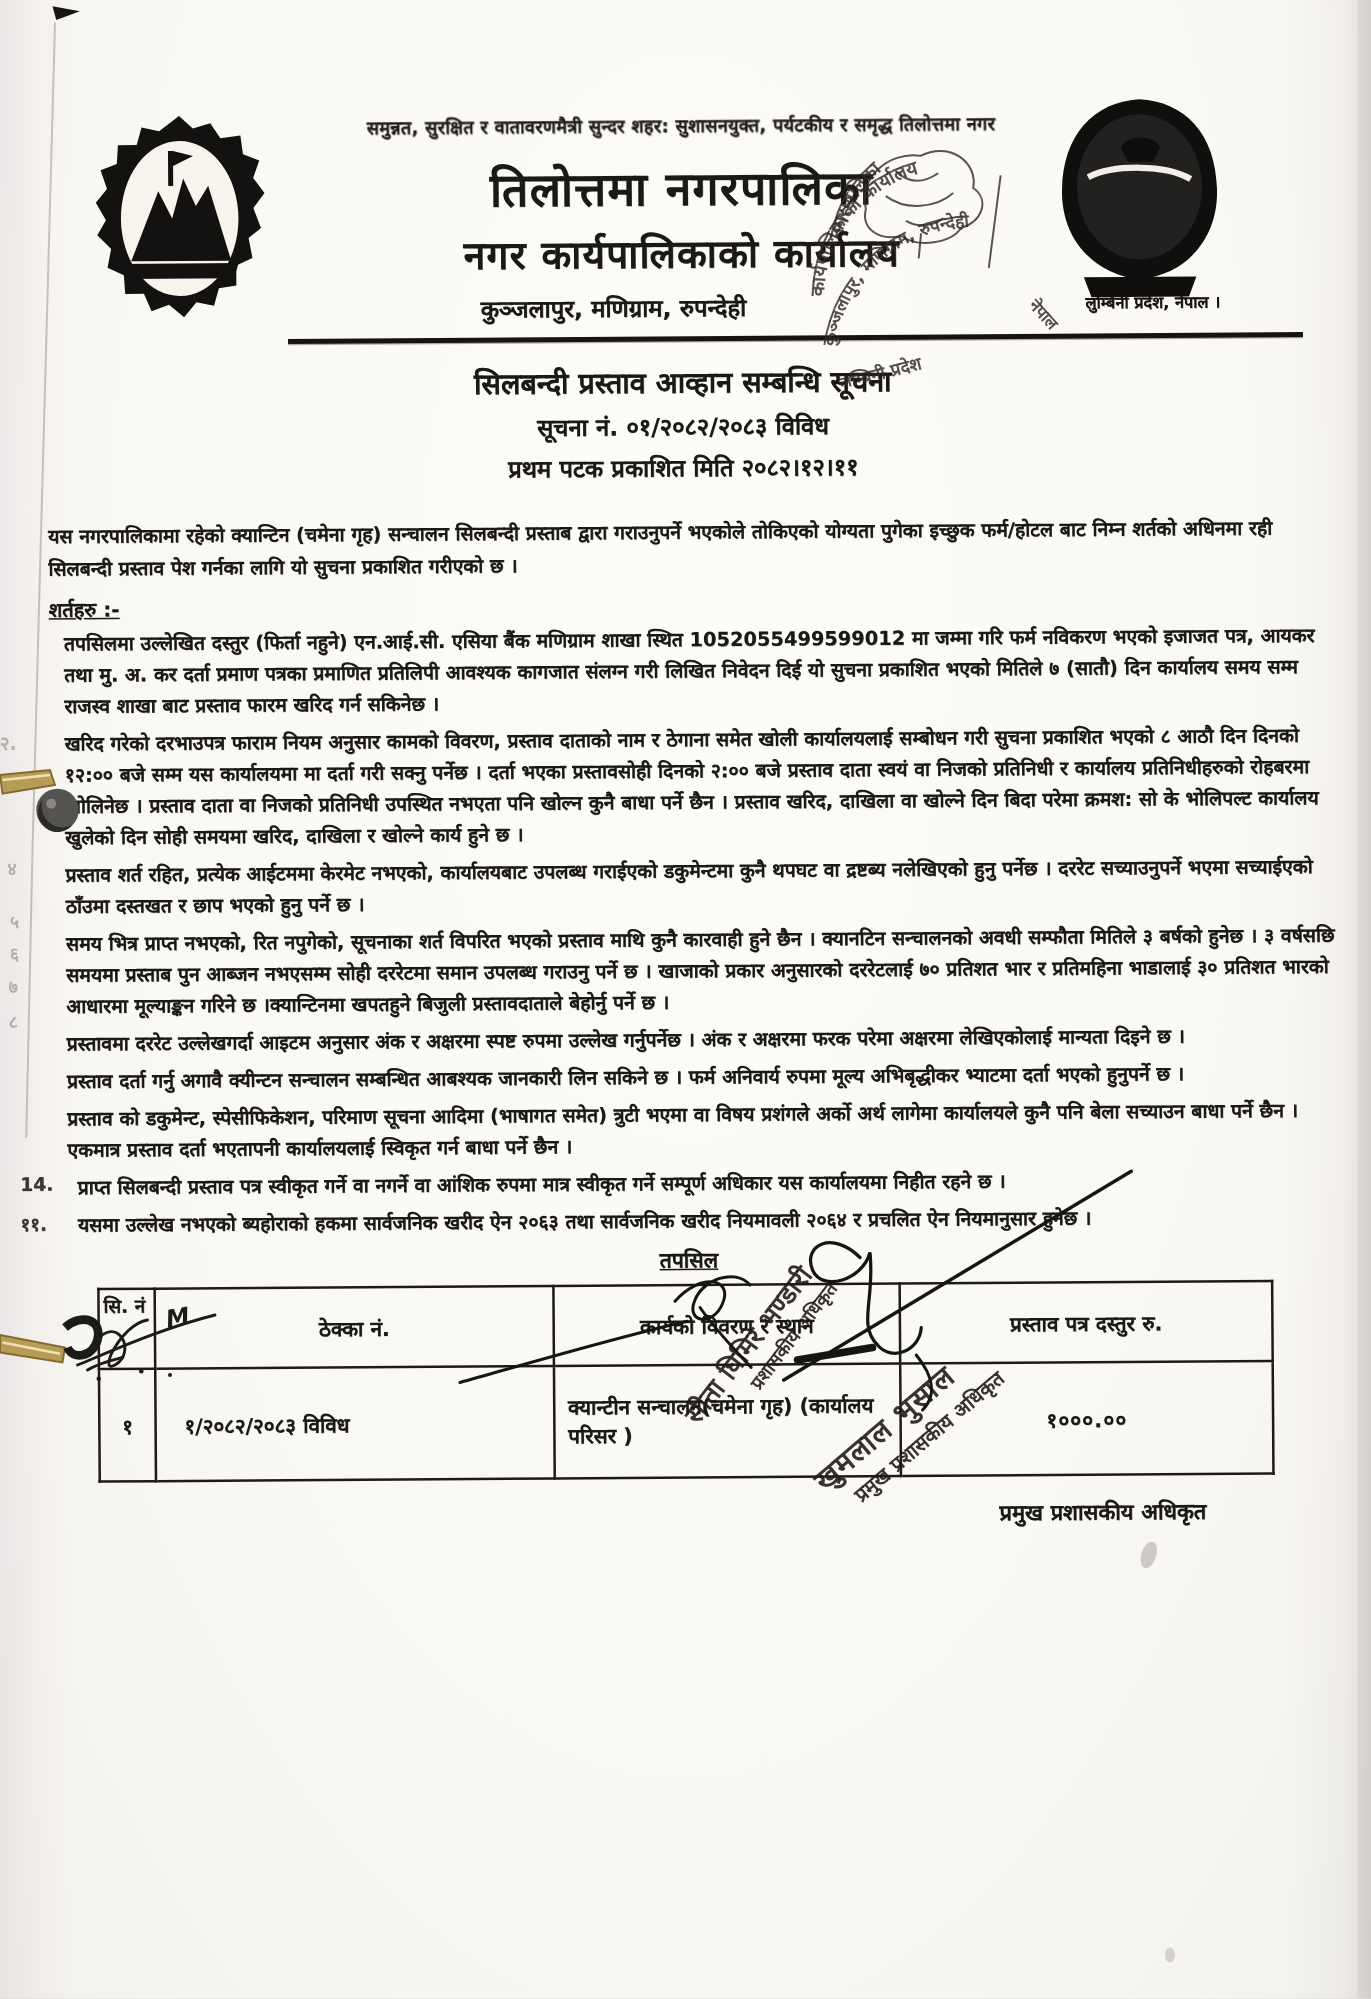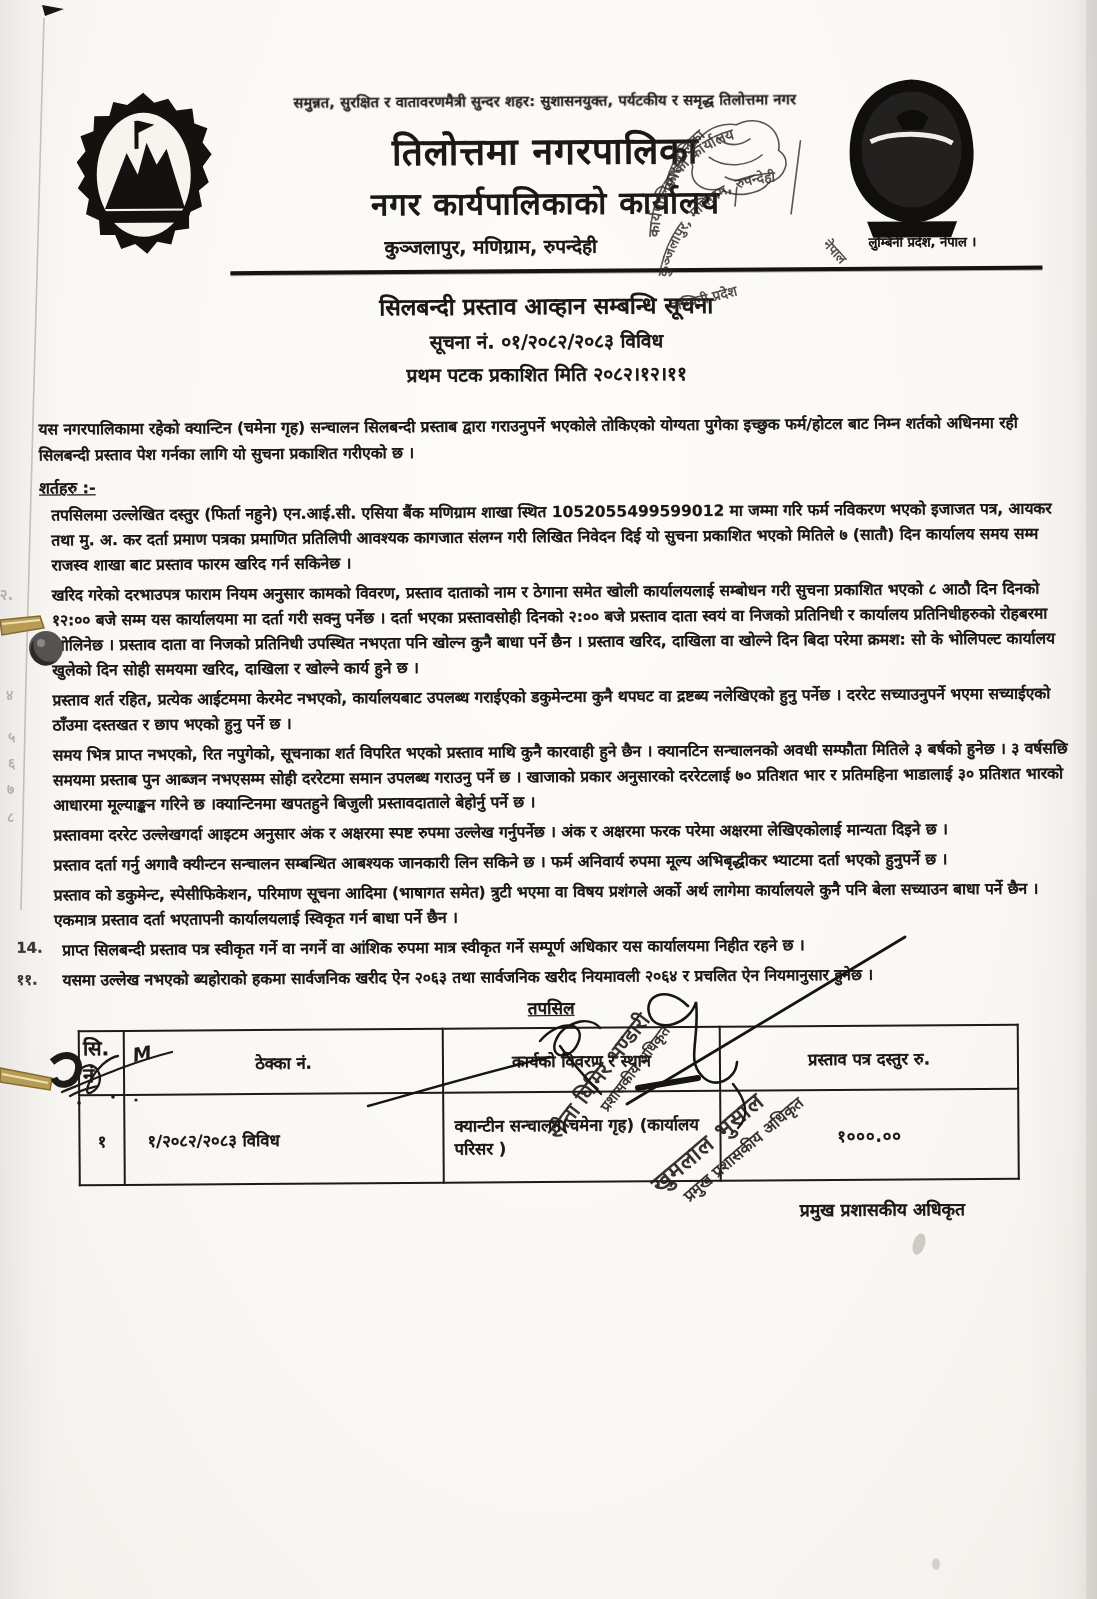--- a/index.html
+++ b/index.html
@@ -44,21 +44,21 @@
   .cond-num{flex:0 0 46px; padding-left:6px; font-size:15px; font-weight:800; color:#2a2724; opacity:.28;
     transform:translateX(-6px);}
   .cond-num.clear{opacity:.92; transform:none; padding-left:14px;}
   .cond-text{flex:1; padding-right:26px; font-size:15.5px; font-weight:700; line-height:25px;}
 
   
   .tapasil{margin-top:6px; text-align:center; font-size:17px; font-weight:800; text-decoration:underline;}
   table.sched{border-collapse:collapse; table-layout:fixed; margin:8px 0 0 75px; width:941px;}
   table.sched th, table.sched td{border:2.4px solid #1d1a17; font-weight:800;}
   table.sched th{height:58px; font-size:16.5px; text-align:center; vertical-align:middle;}
-  table.sched th:first-child{width:37px; font-size:20px; text-align:left; padding:2px 3px; vertical-align:top;}
+  table.sched th:first-child{width:37px; font-size:15px; text-align:left; padding:2px 3px; vertical-align:top;}
   table.sched th:nth-child(2){width:315px;}
   table.sched th:nth-child(3){width:273px;}
   table.sched td{height:80px; font-size:16.5px; vertical-align:middle;}
   td.col0{text-align:center; font-size:17px;}
   td.col1{padding-left:22px;}
   td.col2{padding:4px 10px; font-size:15.5px; line-height:23px;}
   td.col3{text-align:center; font-size:20px; letter-spacing:1px;}
 
   
   .cao-label{margin:16px 136px 0 0; text-align:right; font-size:17.5px; font-weight:800;}

